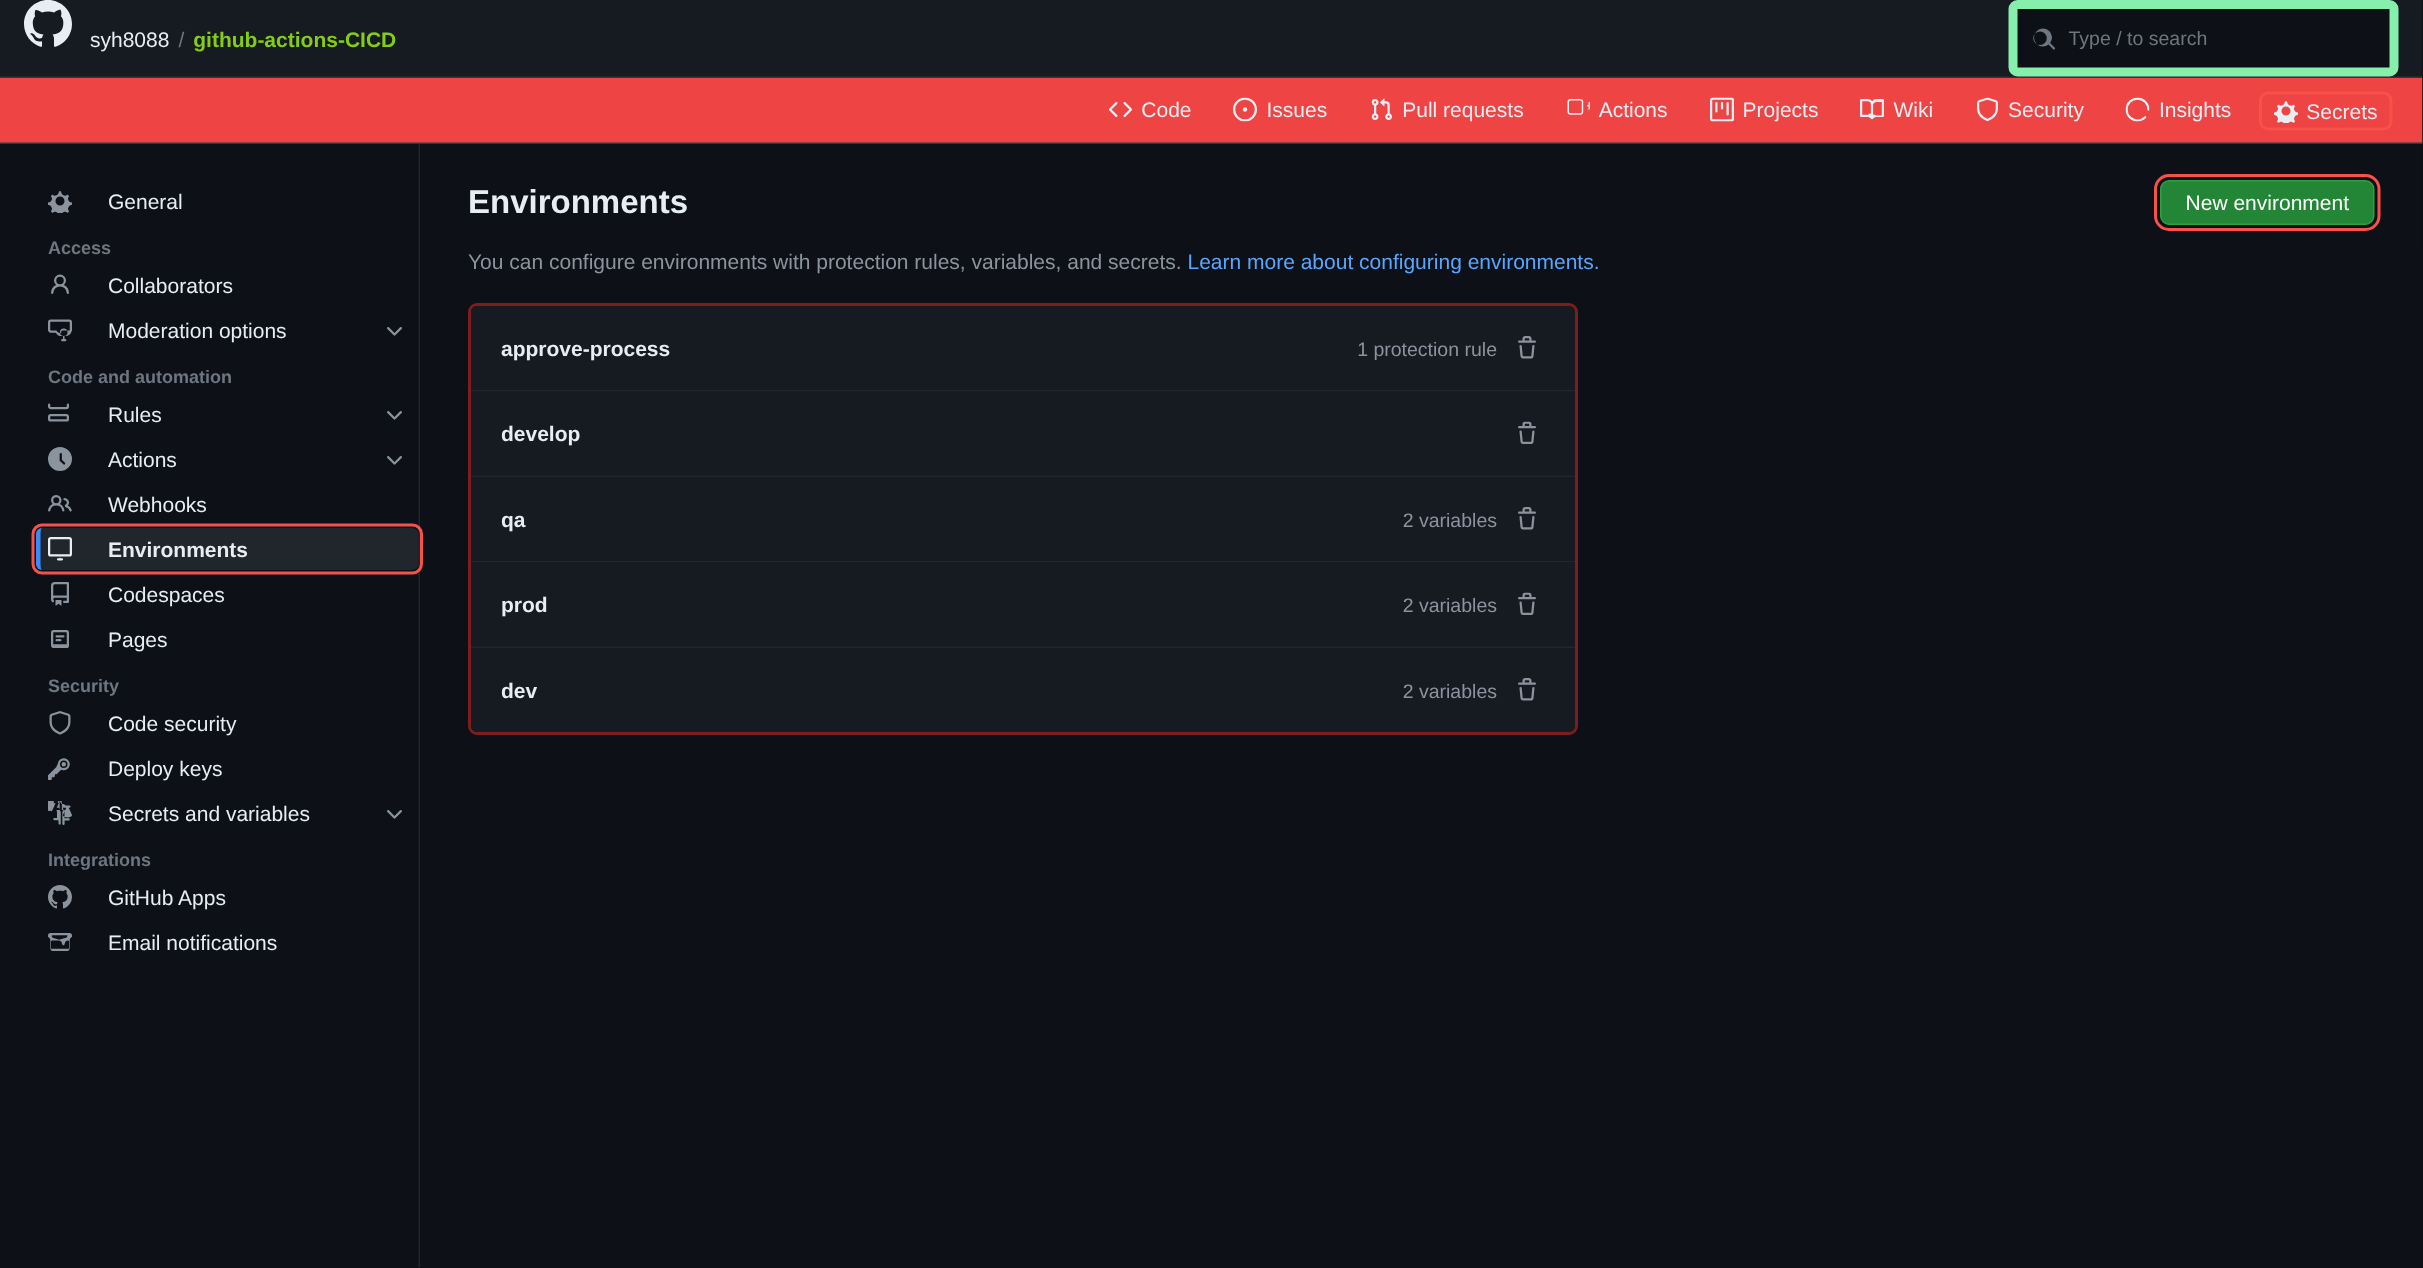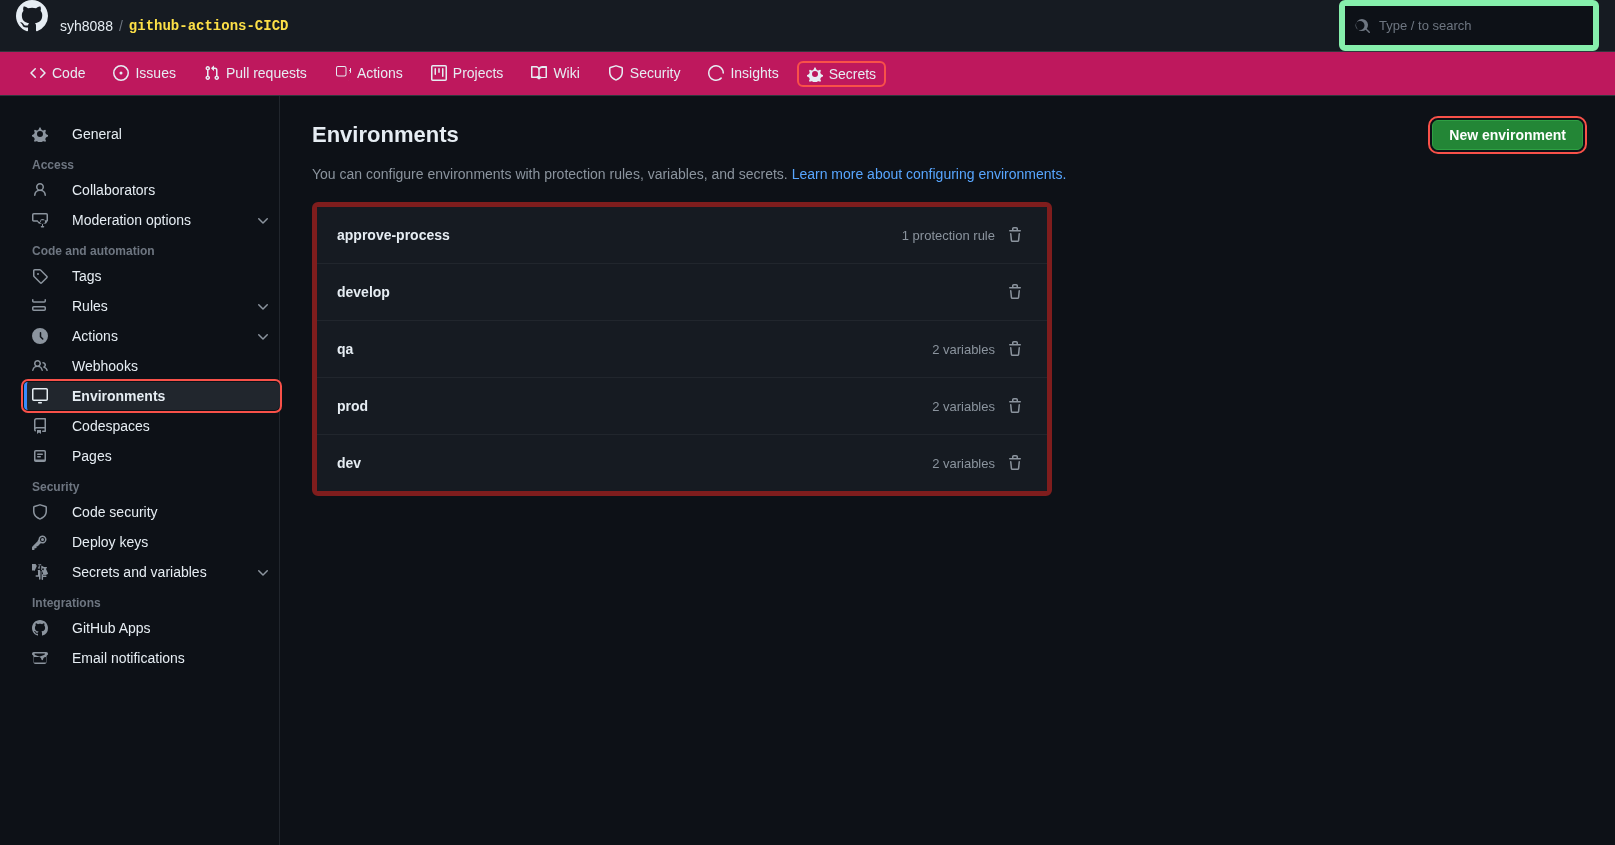--- a/index.html
+++ b/index.html
@@ -41,22 +41,21 @@
       margin-right: 16px;
       gap: 4px;
       white-space: nowrap;
     }
     .top-nav-repo .separator {
       color: #6e7681;
       margin: 0 2px;
     }
     .top-nav-repo .repo-name {
       font-weight: 600;
-      color: #fde047;
-      font-family: Liberation Mono, monospace;
+      color: #84cc16;
     }
     .top-nav-search {
       margin-left: auto;
       display: flex;
       align-items: center;
       background-color: #0d1117;
       border: 6px solid #86efac;
       border-radius: 6px;
       padding: 5px 10px;
       gap: 8px;
@@ -66,27 +65,28 @@
     }
     .top-nav-search svg {
       width: 16px;
       height: 16px;
       fill: #6e7681;
       flex-shrink: 0;
     }
 
     
     .repo-tabs {
-      background-color: #be185d;
+      background-color: #ef4444;
       border-bottom: 1px solid #30363d;
       display: flex;
       align-items: center;
       padding: 0 16px;
       height: 44px;
       gap: 0;
+      justify-content: flex-end;
     }
     .repo-tab {
       display: flex;
       align-items: center;
       gap: 6px;
       padding: 10px 14px;
       color: #e6edf3;
       font-size: 14px;
       cursor: pointer;
       border-bottom: 2px solid transparent;
@@ -174,38 +174,38 @@
       font-weight: 600;
       color: #e6edf3;
     }
     .new-env-button {
       background-color: #238636;
       color: #ffffff;
       border: 1px solid #2ea043;
       border-radius: 6px;
       padding: 6px 16px;
       font-size: 14px;
-      font-weight: 700;
+      font-weight: 400;
       cursor: pointer;
       outline: 2px solid #f85149;
       outline-offset: 2px;
     }
     .content-description {
       font-size: 14px;
       color: #8b949e;
       margin-bottom: 20px;
     }
     .content-description a {
       color: #58a6ff;
       text-decoration: none;
     }
 
     
     .env-table {
-      border: 5px solid #7f1d1d;
+      border: 2px solid #7f1d1d;
       border-radius: 6px;
       overflow: hidden;
       max-width: 740px;
     }
     .env-row {
       display: flex;
       align-items: center;
       padding: 16px 20px;
       border-bottom: 1px solid #21262d;
       background-color: #161b22;
@@ -361,26 +361,20 @@
       </svg>
       <span>Moderation options</span>
       <svg class="chevron" viewBox="0 0 16 16">
         <path fill-rule="evenodd" d="M12.78 6.22a.75.75 0 010 1.06l-4.25 4.25a.75.75 0 01-1.06 0L3.22 7.28a.75.75 0 011.06-1.06L8 9.94l3.72-3.72a.75.75 0 011.06 0z"></path>
       </svg>
     </div>
 
     <div class="sidebar-section-label">Code and automation</div>
 
 
-    <div class="sidebar-item">
-      <svg viewBox="0 0 16 16">
-        <path fill-rule="evenodd" d="M2.5 7.775V2.75a.25.25 0 01.25-.25h5.025a.25.25 0 01.177.073l6.25 6.25a.25.25 0 010 .354l-5.025 5.025a.25.25 0 01-.354 0l-6.25-6.25a.25.25 0 01-.073-.177zm-1.5 0V2.75C1 1.784 1.784 1 2.75 1h5.025c.464 0 .91.184 1.238.513l6.25 6.25a1.75 1.75 0 010 2.474l-5.026 5.026a1.75 1.75 0 01-2.474 0l-6.25-6.25A1.75 1.75 0 011 7.775zM6 5a1 1 0 100 2 1 1 0 000-2z"></path>
-      </svg>
-      <span>Tags</span>
-    </div>
 
     <div class="sidebar-item">
       <svg viewBox="0 0 16 16">
         <path fill-rule="evenodd" d="M1.5 1.75a.75.75 0 00-1.5 0V3c0 .966.784 1.75 1.75 1.75h10.5A1.75 1.75 0 0014 3V1.75a.75.75 0 00-1.5 0V3a.25.25 0 01-.25.25H1.75A.25.25 0 011.5 3V1.75zM0 9.75C0 8.784.784 8 1.75 8h10.5c.966 0 1.75.784 1.75 1.75v1.5A1.75 1.75 0 0112.25 13H1.75A1.75 1.75 0 010 11.25v-1.5zm1.75-.25a.25.25 0 00-.25.25v1.5c0 .138.112.25.25.25h10.5a.25.25 0 00.25-.25v-1.5a.25.25 0 00-.25-.25H1.75z"></path>
       </svg>
       <span>Rules</span>
       <svg class="chevron" viewBox="0 0 16 16">
         <path fill-rule="evenodd" d="M12.78 6.22a.75.75 0 010 1.06l-4.25 4.25a.75.75 0 01-1.06 0L3.22 7.28a.75.75 0 011.06-1.06L8 9.94l3.72-3.72a.75.75 0 011.06 0z"></path>
       </svg>
     </div>

